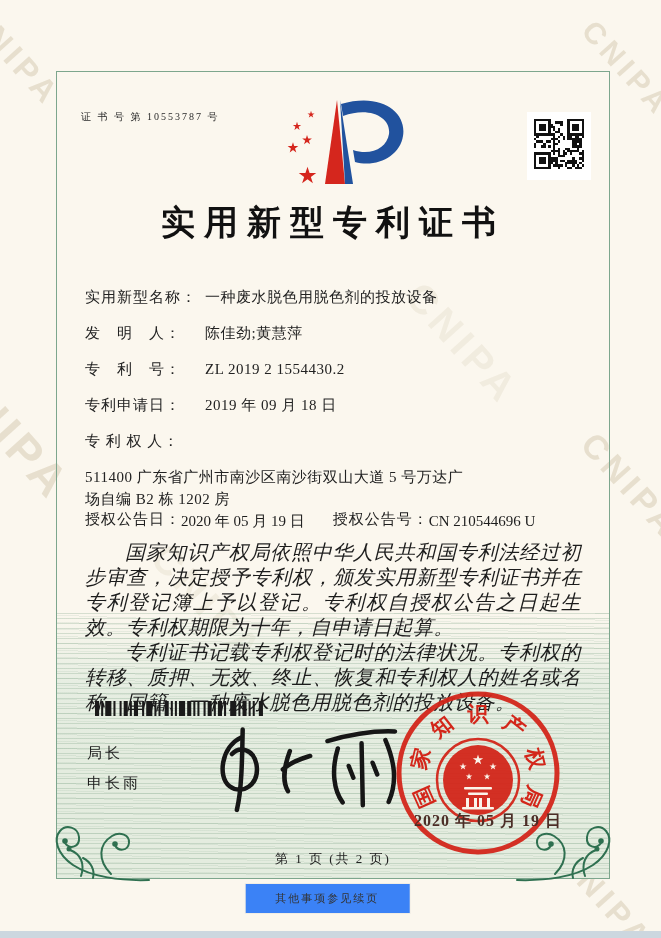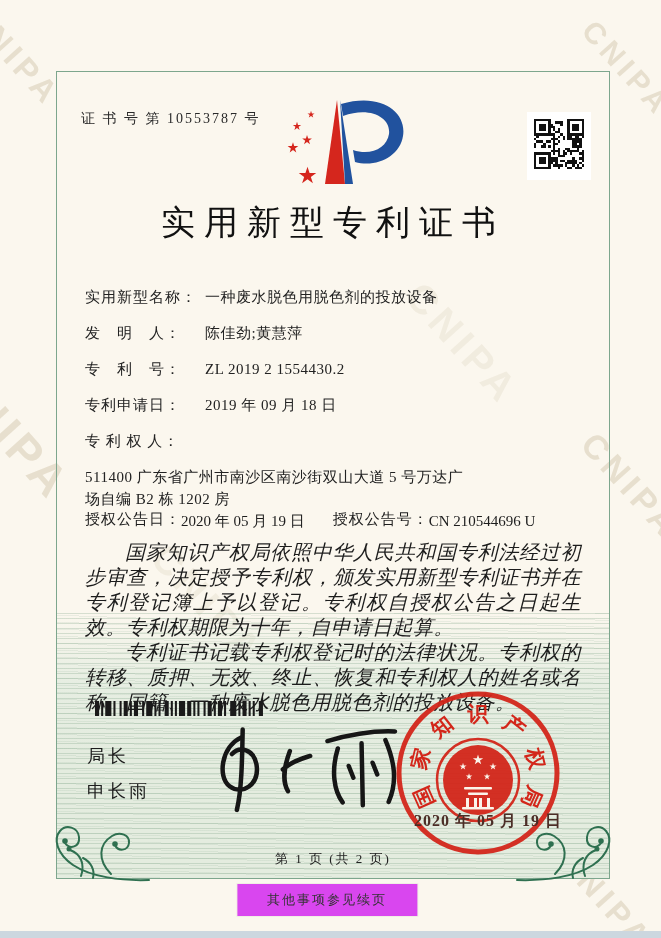--- a/index.html
+++ b/index.html
@@ -36,27 +36,27 @@
   }
   .pattern-zone{
     position:absolute;left:2px;right:2px;bottom:2px;height:265px;z-index:0;
     background:
       repeating-linear-gradient(180deg, rgba(118,158,128,0.28) 0 1px, rgba(0,0,0,0) 1px 5px),
       repeating-linear-gradient(182deg, rgba(118,158,128,0.12) 0 1px, rgba(0,0,0,0) 1px 7px),
       linear-gradient(180deg, rgba(227,236,224,0) 0px, rgba(227,236,224,0.85) 70px, #e4ecdf 140px);
   }
   
   .cert-no{
-    position:absolute;left:26px;top:40px;font-size:14px;letter-spacing:2px;color:#2a2a2a;z-index:2;
+    position:absolute;left:26px;top:40px;font-size:10px;letter-spacing:2px;color:#2a2a2a;z-index:2;
   }
   .logo{position:absolute;left:218px;top:24px;z-index:2;}
   .qr{position:absolute;left:472px;top:42px;z-index:2;background:#fff;padding:2px;}
   .title{
     position:absolute;left:0;top:130px;width:100%;text-align:center;z-index:2;
-    font-size:34px;font-weight:normal;letter-spacing:9px;color:#111;
+    font-size:34px;font-weight:bold;letter-spacing:9px;color:#111;
   }
   
   .fields{position:absolute;left:30px;top:216px;width:505px;z-index:2;font-size:15px;line-height:22px;}
   .row{margin-bottom:14px;display:flex;}
   .row .lbl{flex:0 0 120px;letter-spacing:1px;color:#222;}
   .row .val{flex:1;max-width:392px;letter-spacing:0.5px;color:#222;}
   .row-grant{display:flex;}
   .row-grant .pair{display:flex;}
   .row-grant .pair+.pair{margin-left:28px;text-align:center;}
   .row-grant .lbl{flex:0 0 auto;letter-spacing:1px;font-family:Liberation Mono, monospace;}
@@ -64,38 +64,38 @@
   .paras{
     position:absolute;left:30px;top:470px;width:496px;z-index:2;
     font-size:20px;line-height:25px;font-style:italic;letter-spacing:0.5px;
     text-align:justify;color:#1c1c1c;
   }
   .paras p{margin:0;text-indent:2em;}
   
   .barcode{position:absolute;left:40px;top:631px;z-index:2;}
   .sig-titles{
     position:absolute;left:32px;top:674px;z-index:2;
-    font-family:"Liberation Sans","DejaVu Sans",sans-serif;font-size:18px;letter-spacing:3px;color:#1c1c1c;
+    font-family:"Liberation Sans","DejaVu Sans",sans-serif;font-size:15px;letter-spacing:3px;color:#1c1c1c;
   }
   .sig-titles div{margin-bottom:11px;}
   .signature{position:absolute;left:150px;top:650px;z-index:2;transform:rotate(-3deg);}
   .seal{position:absolute;left:338px;top:618px;z-index:3;}
   .seal-char{font-size:21px;font-weight:bold;fill:#d3261a;font-family:"Liberation Serif",serif;}
   .seal-date{font-size:16px;font-weight:bold;fill:#4b2d26;letter-spacing:1px;font-family:"Liberation Serif",serif;}
   .page-info{
     position:absolute;left:0;top:780px;width:100%;text-align:center;z-index:2;
     font-size:13px;letter-spacing:2px;color:#222;
   }
   .flourish{position:absolute;z-index:2;}
   .flourish.fl-left{left:-6px;top:714px;}
   .flourish.fl-right{right:-6px;top:714px;transform:scaleX(-1);}
   
   .cont-tab{
     position:absolute;top:884px;left:50%;transform:translateX(-52%);z-index:2;
-    background:#d946ef;padding:7px 30px;font-size:13px;letter-spacing:2px;color:#333;
+    background:#3b82f6;padding:7px 30px;font-size:11px;letter-spacing:2px;color:#333;
     box-shadow:0 0 0 1px rgba(0,0,0,0.04);
   }
   .bottom-strip{position:absolute;left:0;bottom:0;width:100%;height:7px;background:#ccd7df;z-index:3;}
 </style>
 </head>
 <body>
 
 <div class="wm wm1">CNIPA</div>
 <div class="wm wm2">CNIPA</div>
 <div class="wm wm3">CNIPA</div>

